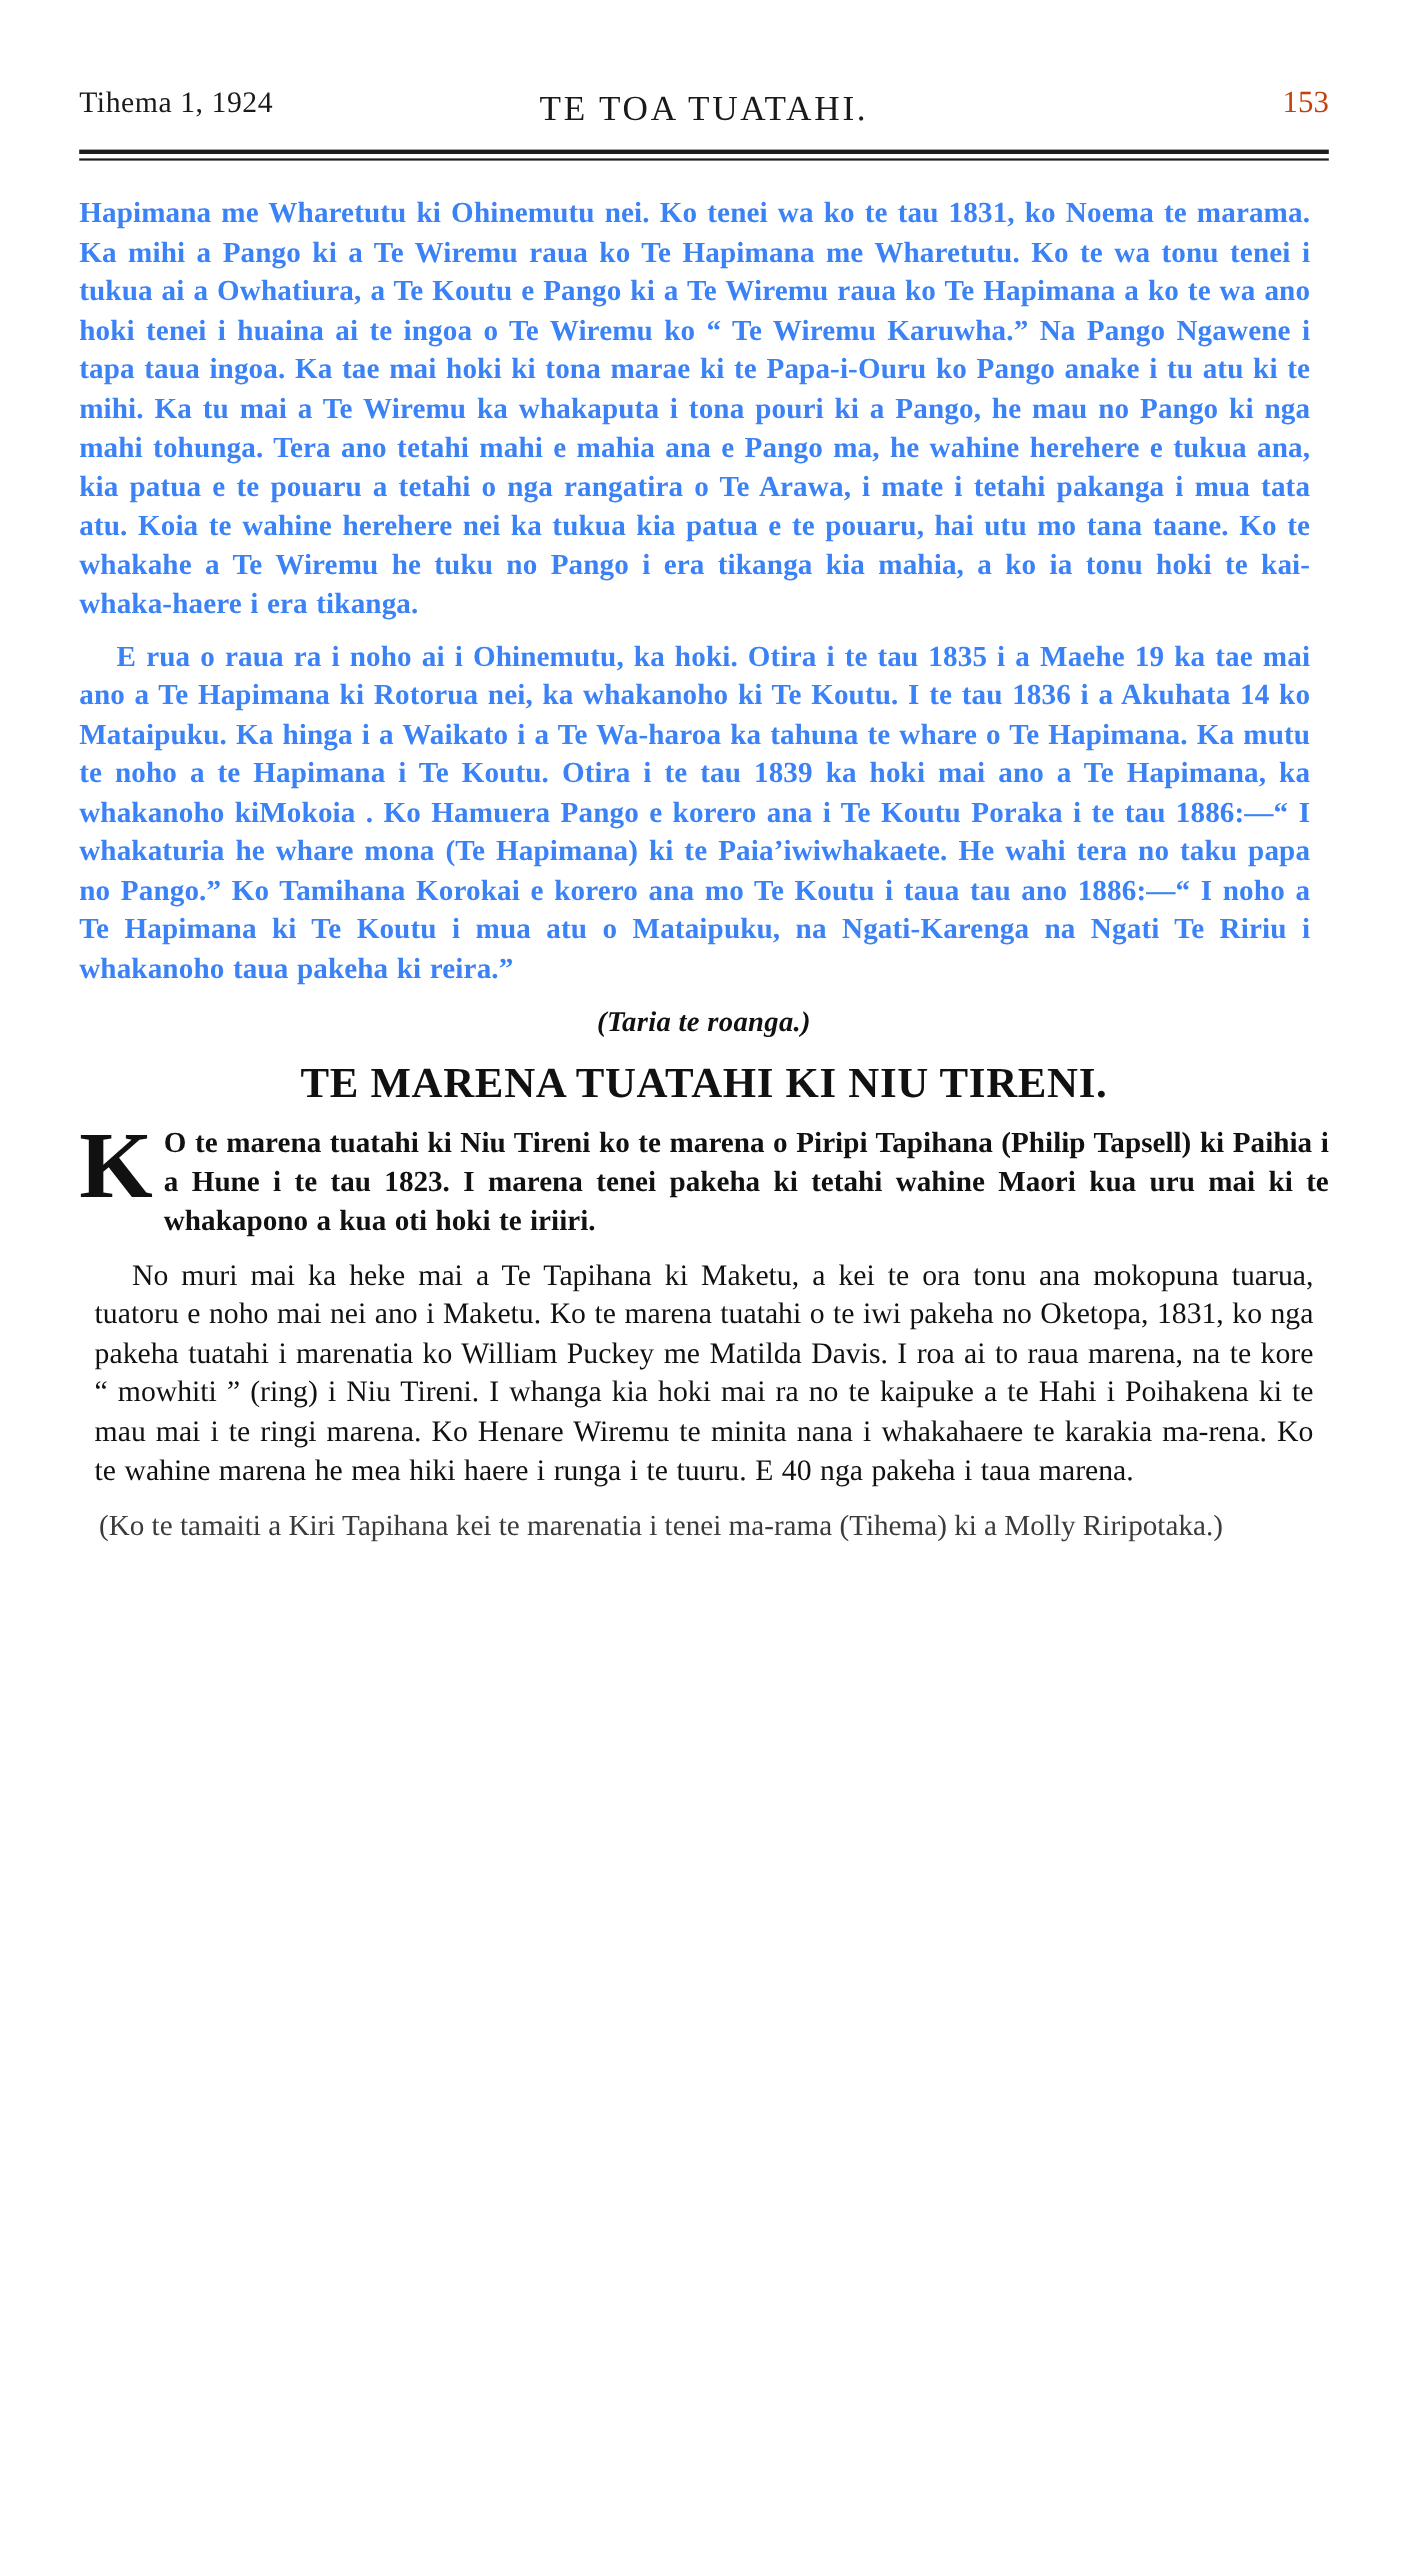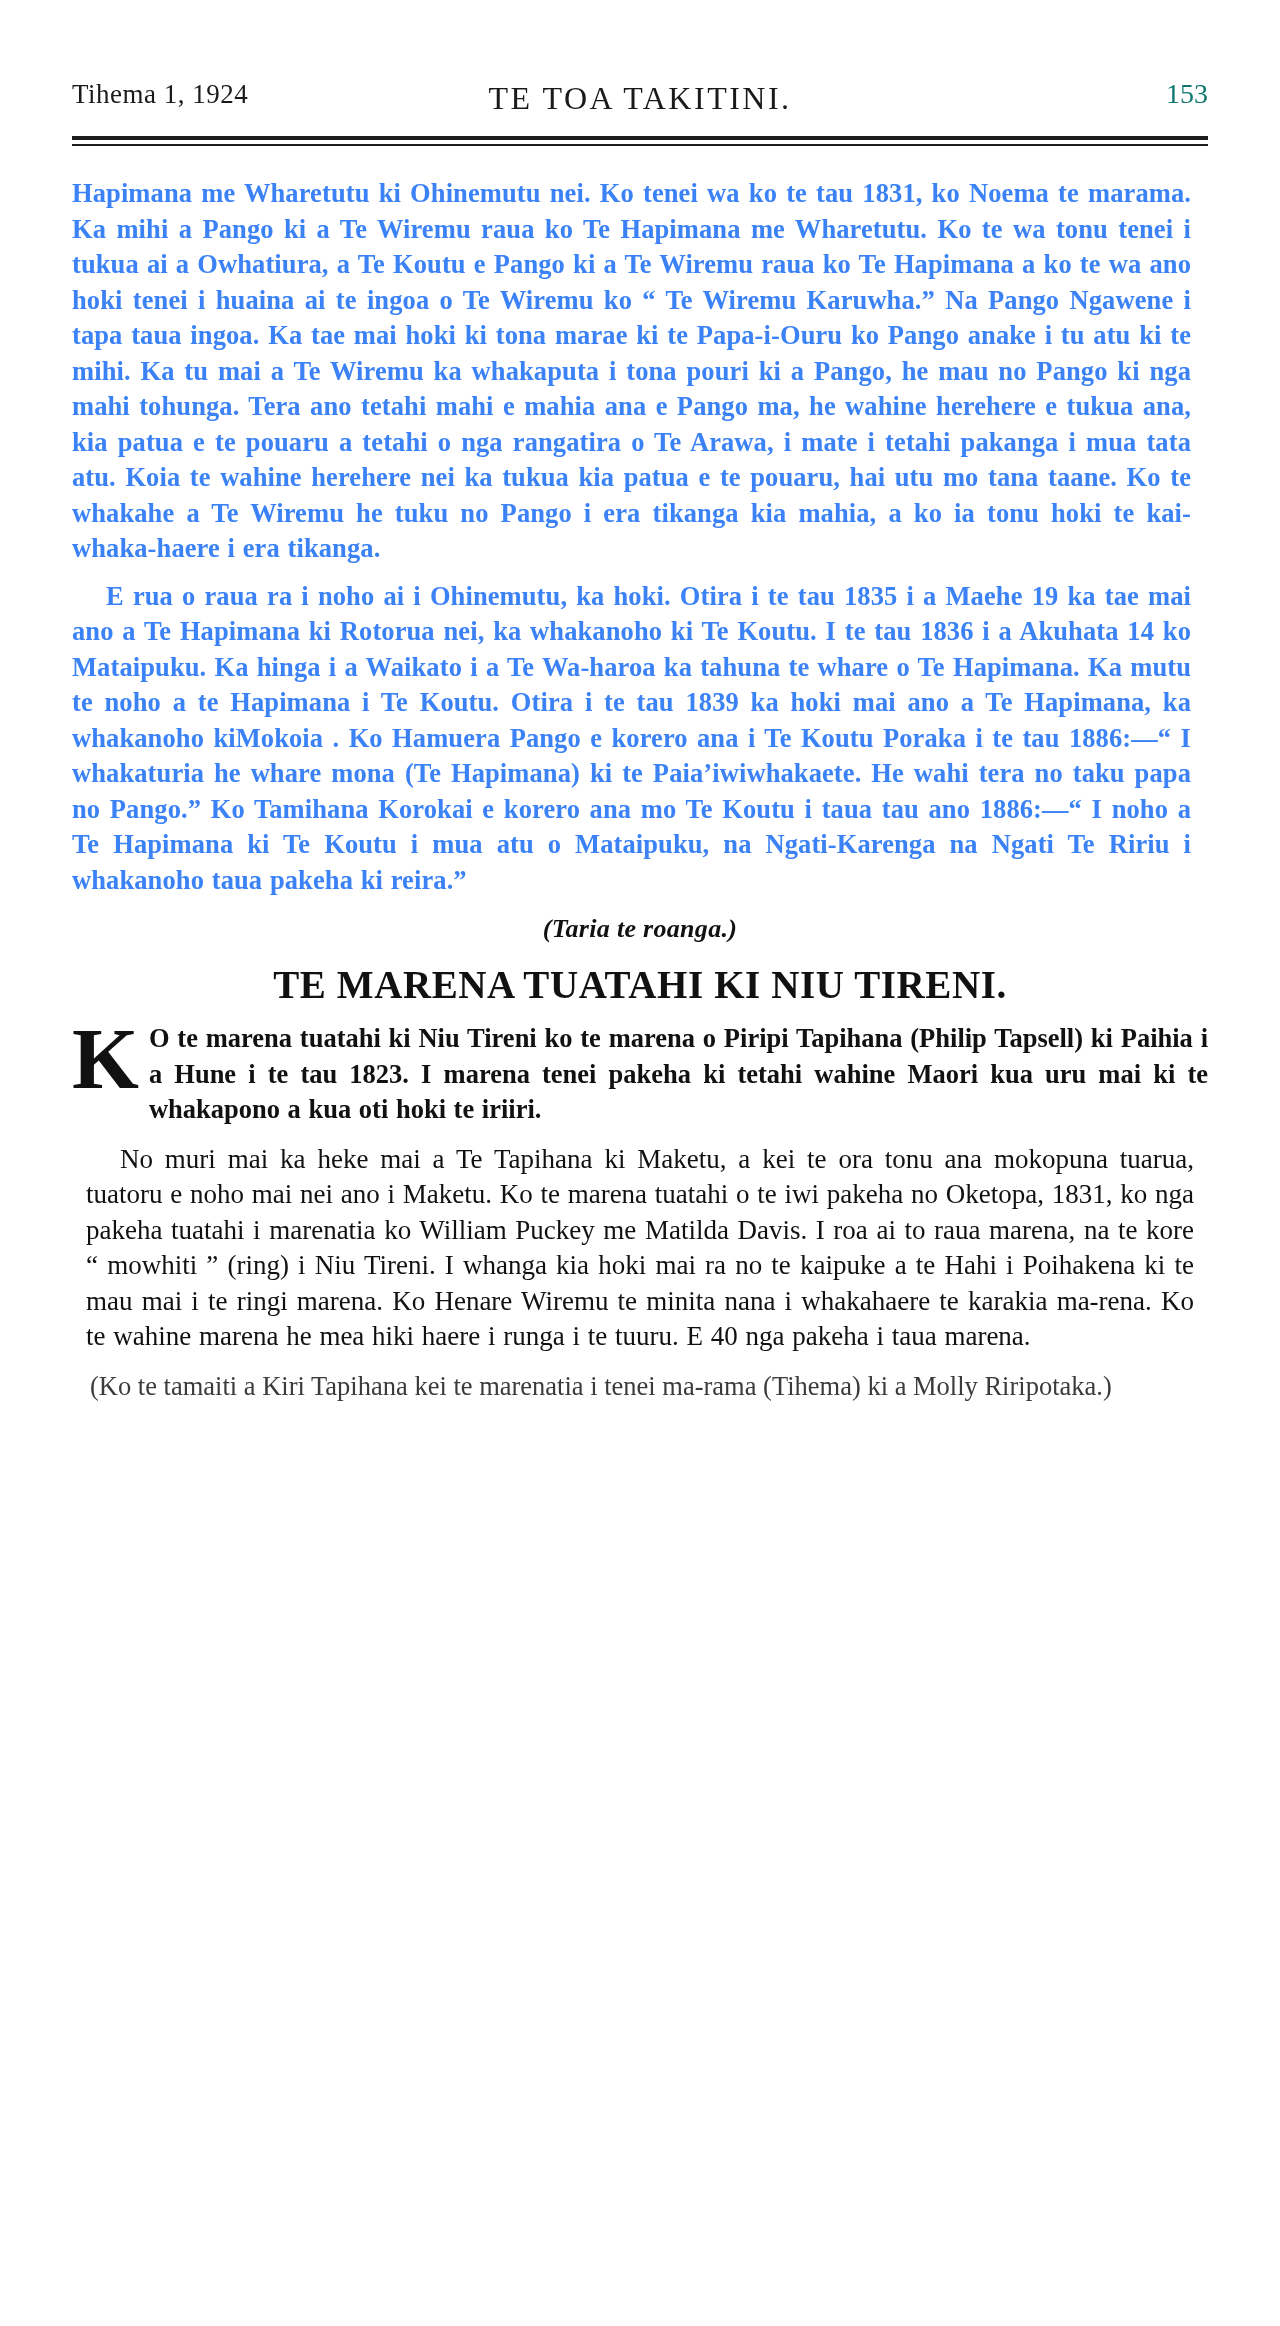--- a/index.html
+++ b/index.html
@@ -42,21 +42,21 @@
     letter-spacing: 2.5px;
     color: #1a1a1a;
     white-space: nowrap;
     position: absolute;
     left: 50%;
     transform: translateX(-50%);
     top: 2px;
   }
   .masthead .folio {
     font-size: 28px;
-    color: #0f766e;
+    color: #c2410c;
     white-space: nowrap;
   }
   .rule-double {
     margin-top: 6px;
     border-top: 4px solid #1d1d1d;
     border-bottom: 2px solid #1d1d1d;
     height: 4px;
     box-sizing: content-box;
   }
   
@@ -136,21 +136,21 @@
   }
   .faded { color: #3b3b3b; }
 </style>
 </head>
 <body>
 
 <div class="page">
 
   <div class="masthead">
     <div class="date">Tihema 1, 1924</div>
-    <div class="title">TE TOA TAKITINI.</div>
+    <div class="title">TE TOA TUATAHI.</div>
     <div class="folio">153</div>
   </div>
   <div class="rule-double"></div>
 
   <div class="body">
 
     <p class="para">Hapimana me Wharetutu ki Ohinemutu nei.  Ko tenei wa ko te tau 1831, ko Noema te marama.  Ka mihi a Pango ki a Te Wiremu raua ko Te Hapimana me Wharetutu.  Ko te wa tonu tenei i tukua ai a Owhatiura, a Te Koutu e Pango ki a Te Wiremu raua ko Te Hapimana a ko te wa ano hoki tenei i huaina ai te ingoa o Te Wiremu ko “ Te Wiremu Karuwha.”  Na Pango Ngawene i tapa taua ingoa.  Ka tae mai hoki ki tona marae ki te Papa-i-Ouru ko Pango anake i tu atu ki te mihi.  Ka tu mai a Te Wiremu ka whakaputa i tona pouri ki a Pango, he mau no Pango ki nga mahi tohunga.  Tera ano tetahi mahi e mahia ana e Pango ma, he wahine herehere e tukua ana, kia patua e te pouaru a tetahi o nga rangatira o Te Arawa, i mate i tetahi pakanga i mua tata atu.  Koia te wahine herehere nei ka tukua kia patua e te pouaru, hai utu mo tana taane.  Ko te whakahe a Te Wiremu he tuku no Pango i era tikanga kia mahia, a ko ia tonu hoki te kai-whaka-haere i era tikanga.</p>
 
     <p class="para indent">E rua o raua ra i noho ai i Ohinemutu, ka hoki.  Otira i te tau 1835 i a Maehe 19 ka tae mai ano a Te Hapimana ki Rotorua nei, ka whakanoho ki Te Koutu.  I te tau 1836 i a Akuhata 14 ko Mataipuku.  Ka hinga i a Waikato i a Te Wa-haroa ka tahuna te whare o Te Hapimana.  Ka mutu te noho a te Hapimana i Te Koutu.  Otira i te tau 1839 ka hoki mai ano a Te Hapimana, ka whakanoho kiMokoia .  Ko Hamuera Pango e korero ana i Te Koutu Poraka i te tau 1886:—“ I whakaturia he whare mona (Te Hapimana) ki te Paia’iwiwhakaete.  He wahi tera no taku papa no Pango.”  Ko Tamihana Korokai e korero ana mo Te Koutu i taua tau ano 1886:—“ I noho a Te Hapimana ki Te Koutu i mua atu o Mataipuku, na Ngati-Karenga na Ngati Te Ririu i whakanoho taua pakeha ki reira.”</p>
 

